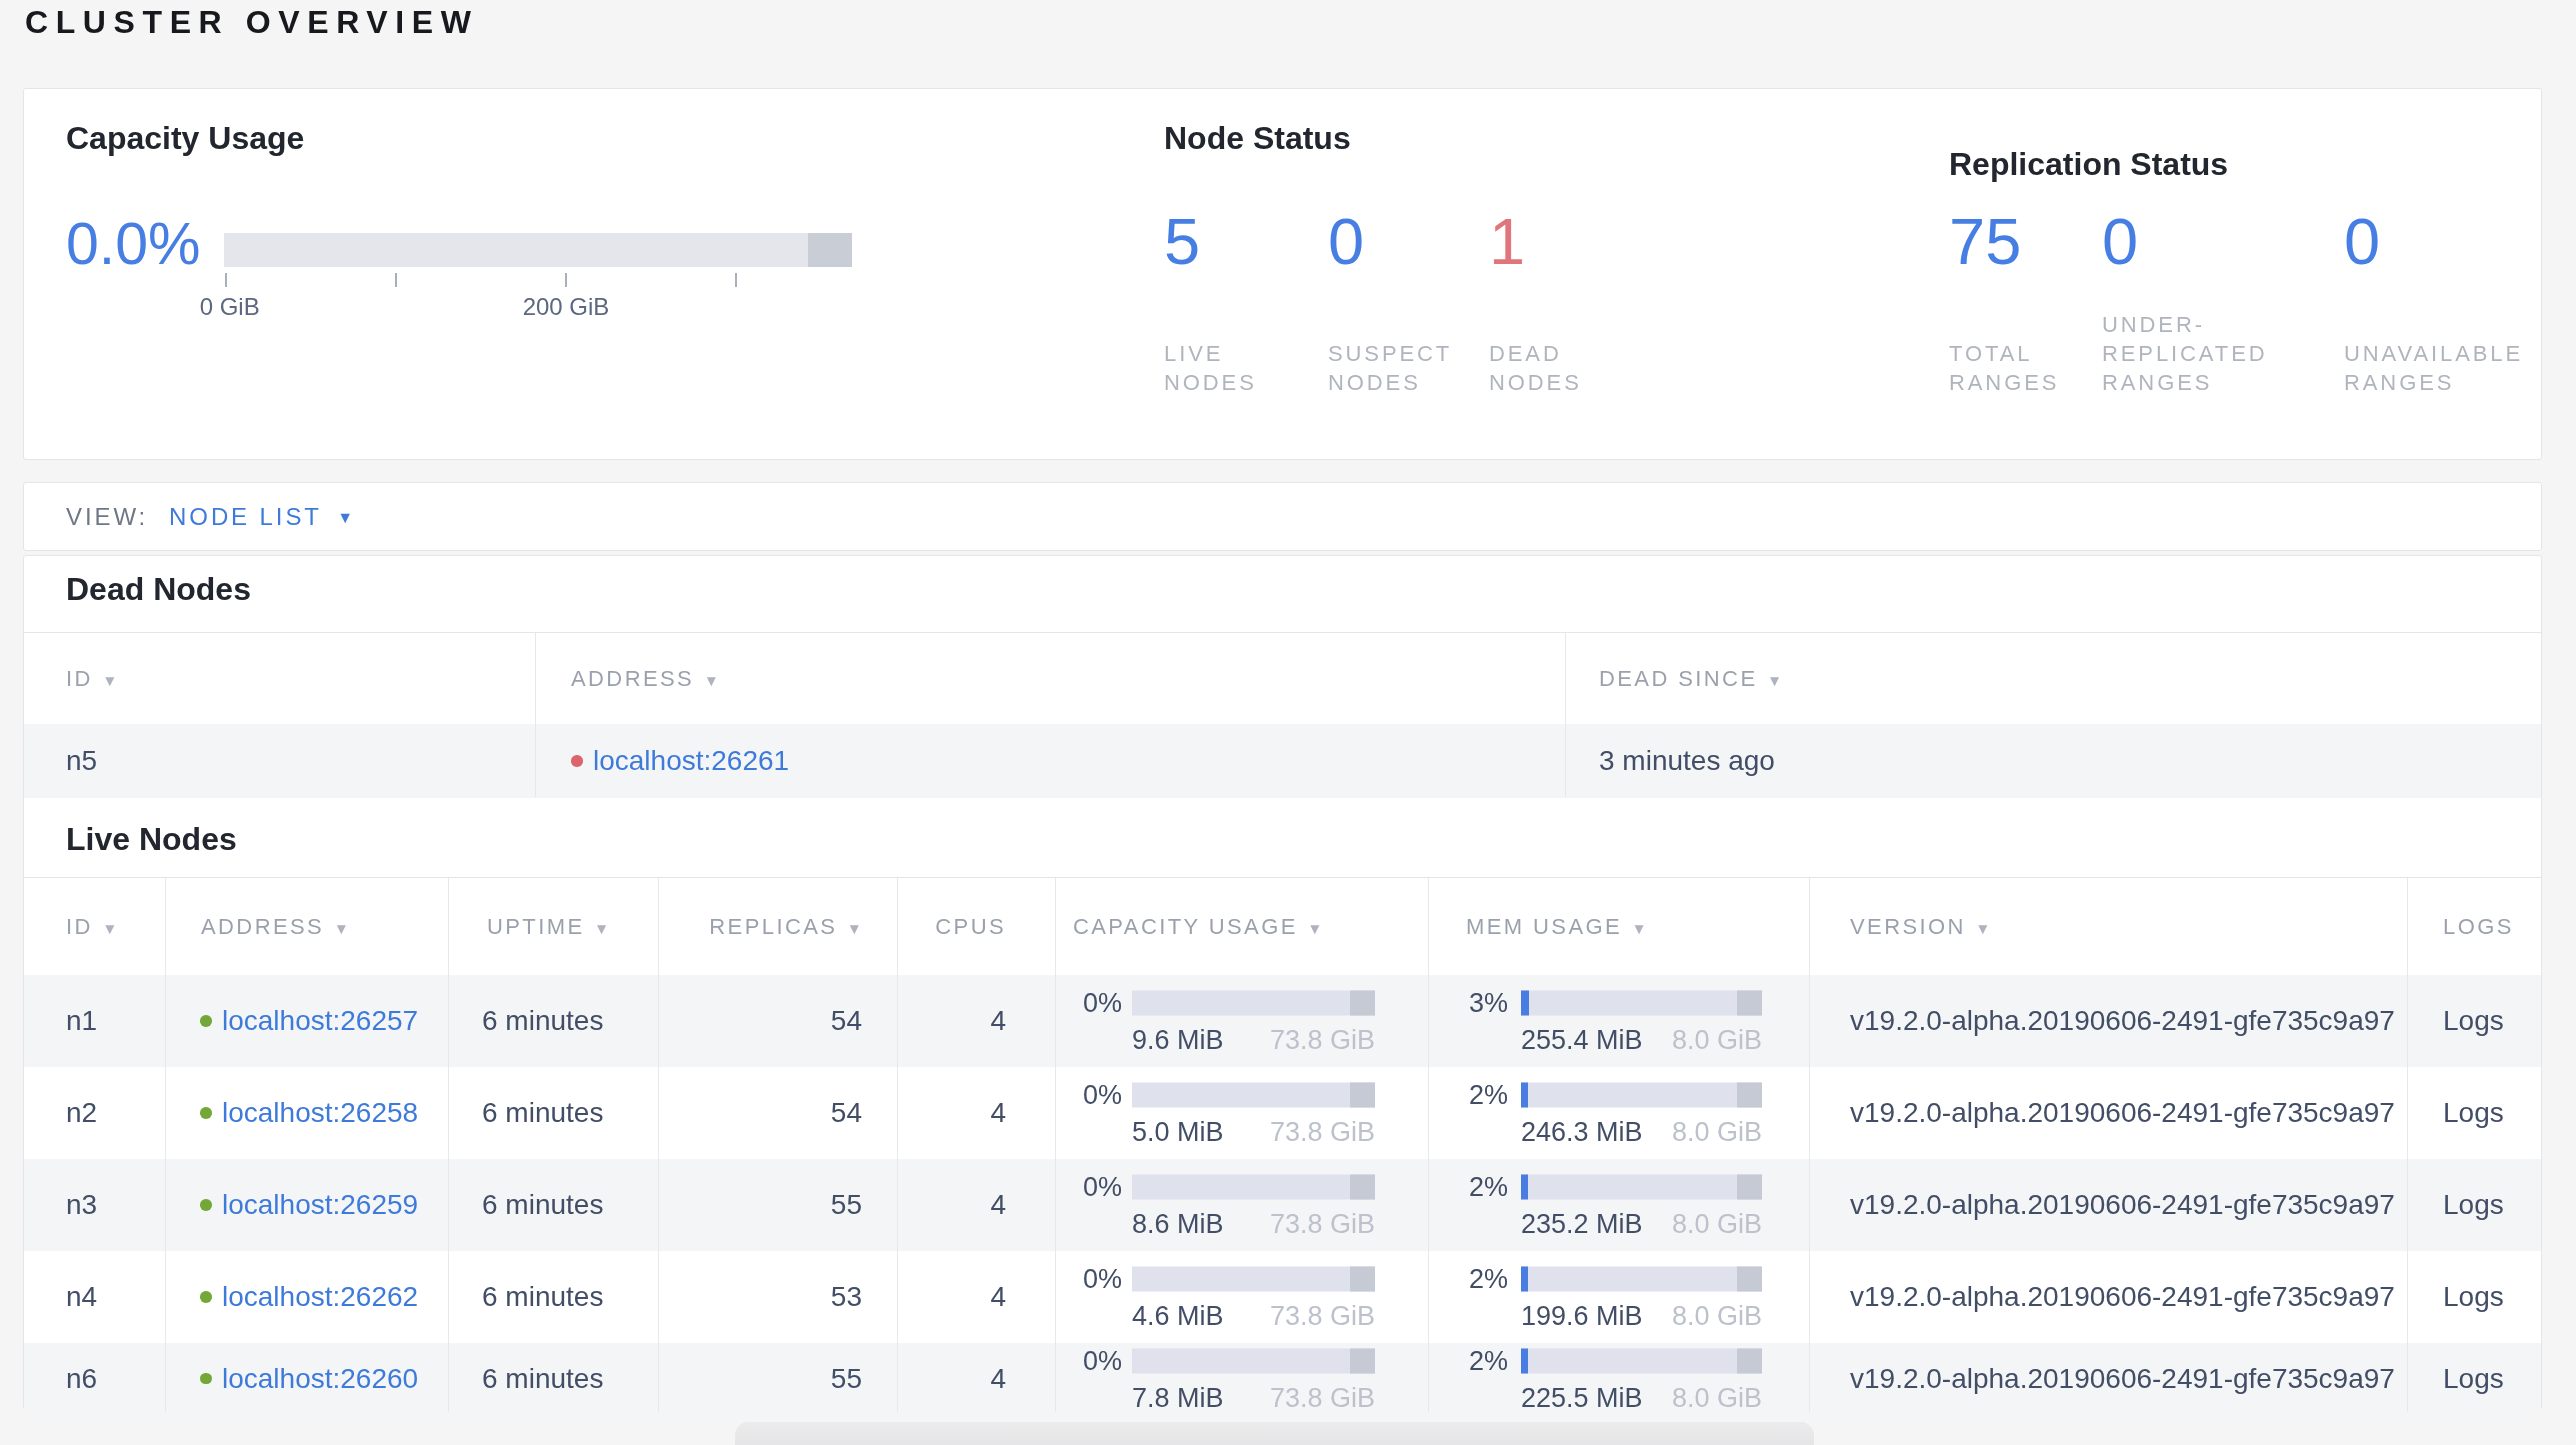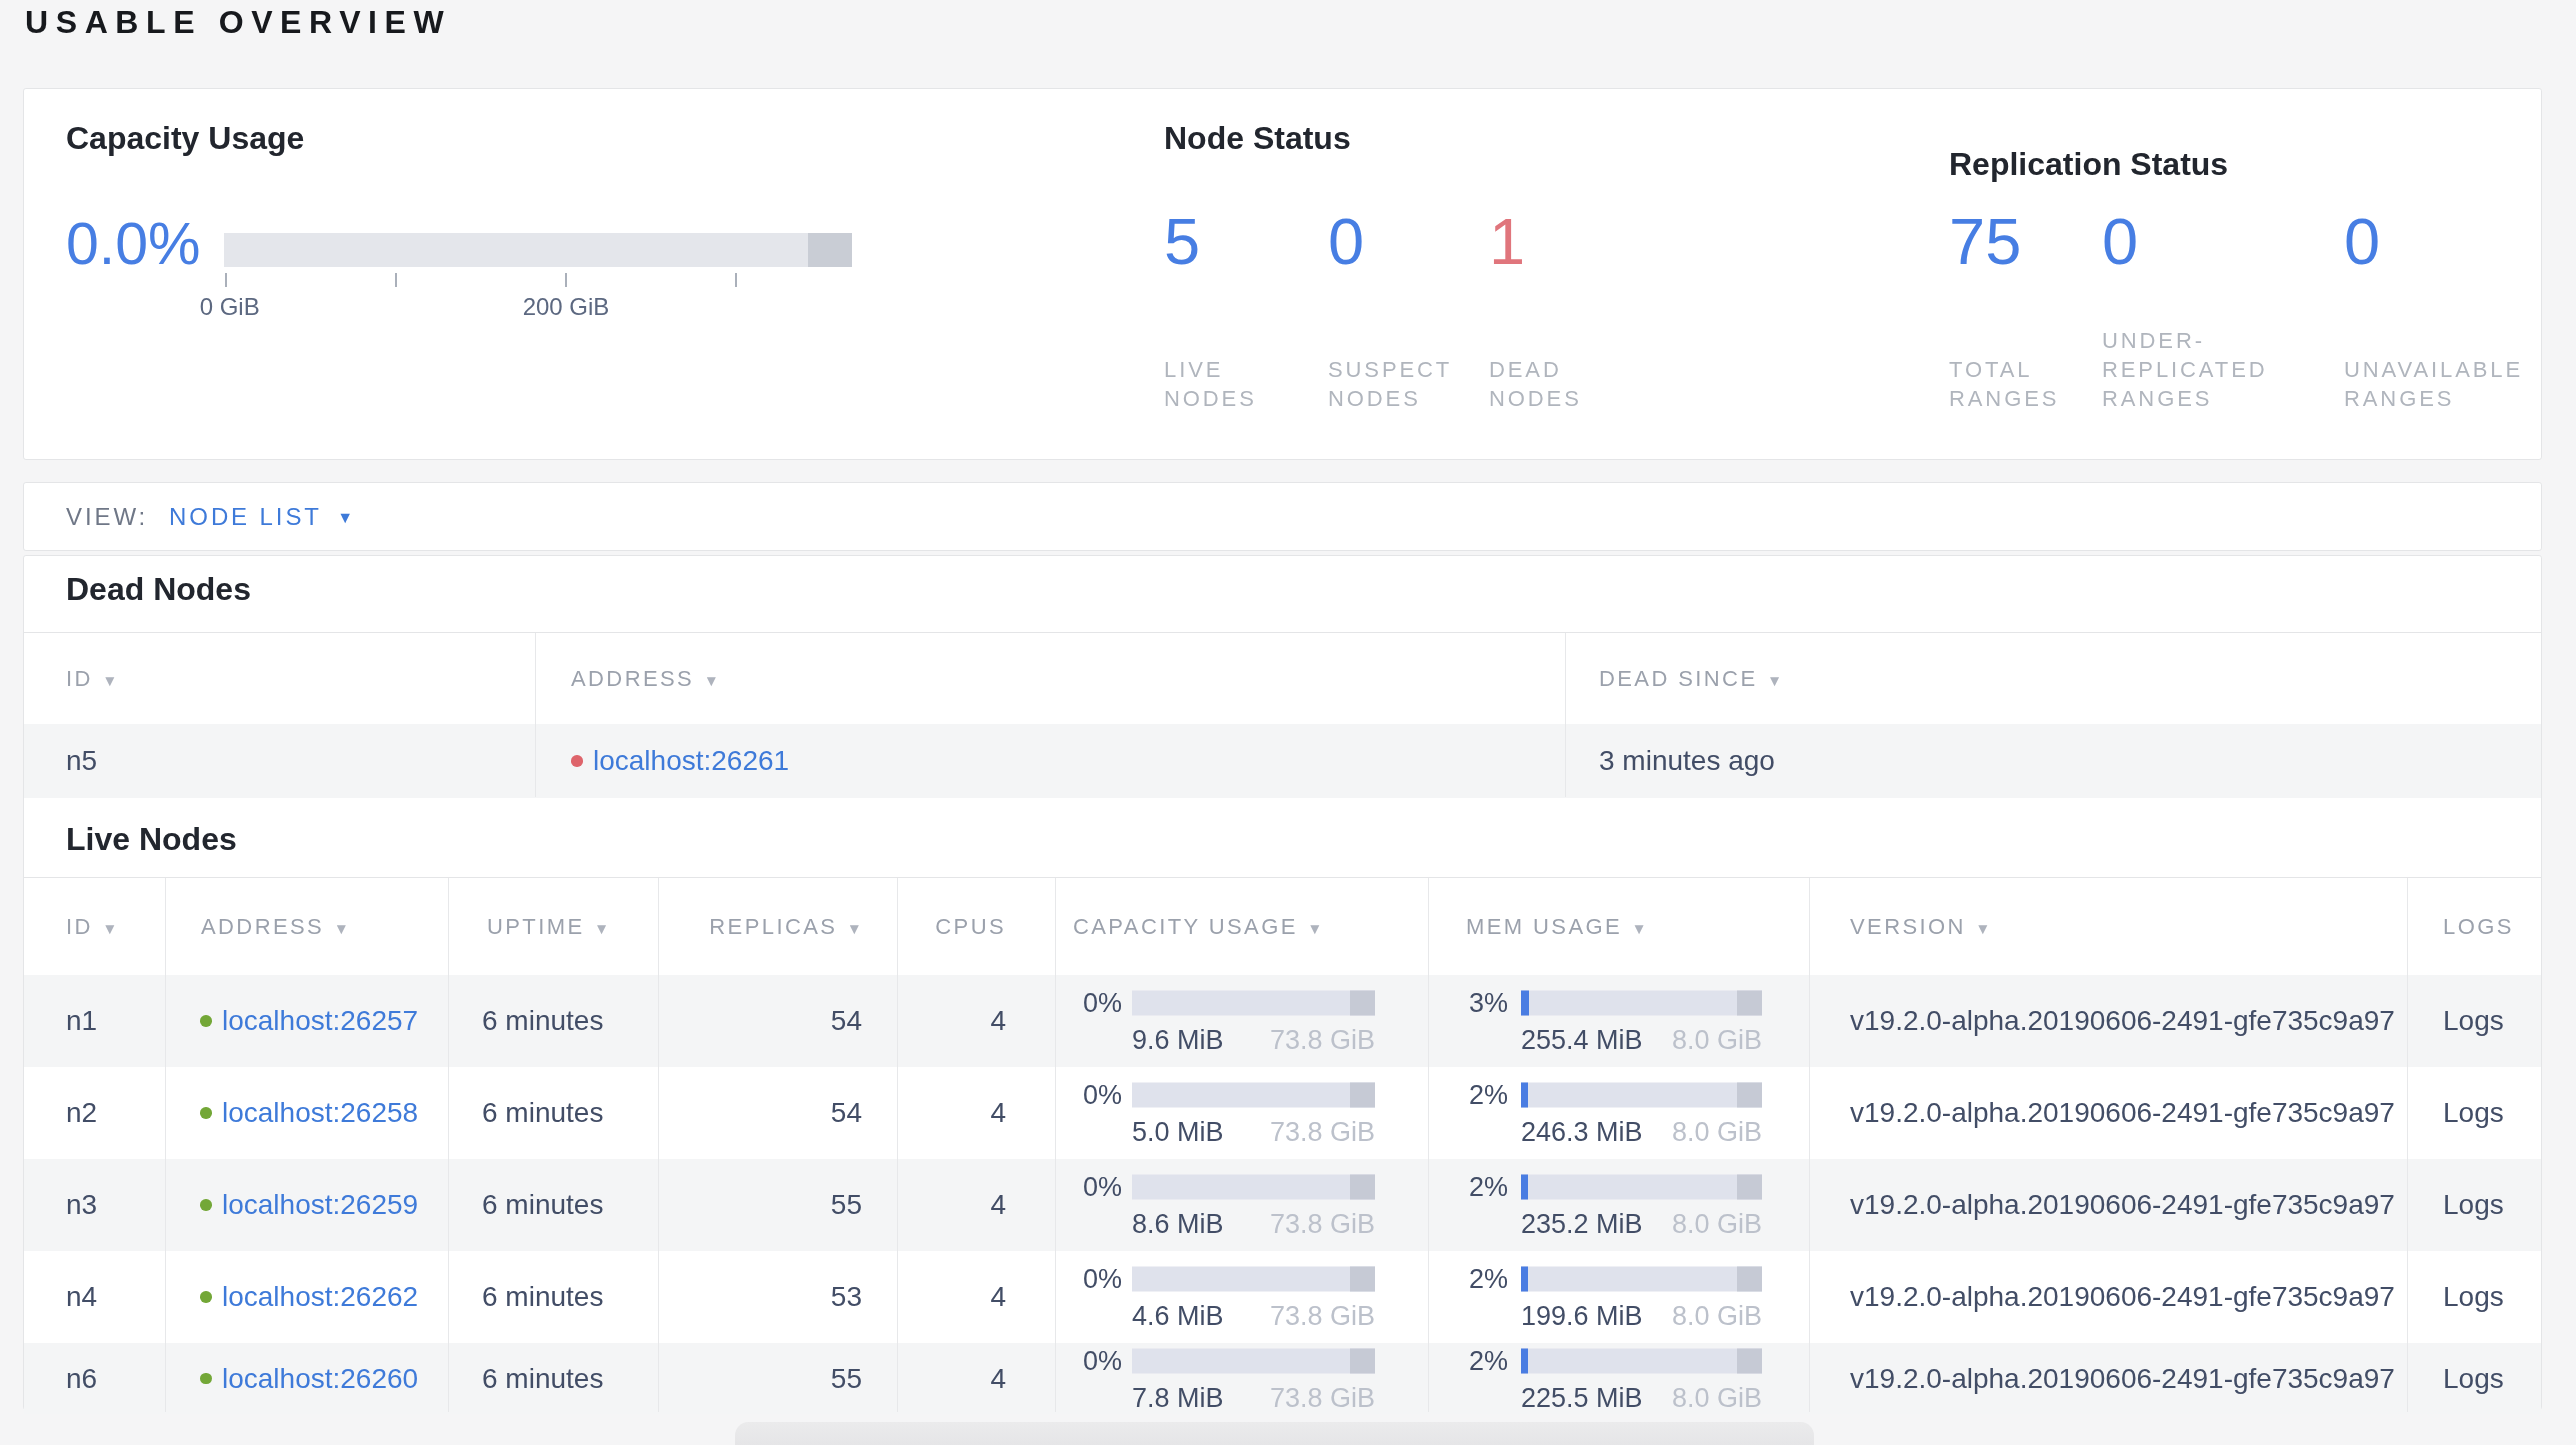--- a/index.html
+++ b/index.html
@@ -22,21 +22,21 @@
   
   #top-card { left:23px; top:88px; width:2519px; height:372px; }
   .panel-title { position:absolute; top:31px; font-size:32px; font-weight:700; color:#22262e; }
   #cap-title { left:42px; } #nodes-title { left:1140px; } #repl-title { left:1925px;margin-top:26px; }
 
   .big-num { position:absolute; top:120px; font-size:65px; line-height:65px; color:#477ee3; }
   .big-num.red { color:#e0757c; }
   #cap-percent { left:42px; top:126px; font-size:59px; line-height:59px; }
 
   .stat-label {
-    position:absolute; bottom:46px;
+    position:absolute; bottom:62px;
     font-size:22px; letter-spacing:2.9px; line-height:29px; color:#b0b5bd;
   }
 
   
   #cap-bar { position:absolute; left:200px; top:144px; width:628px; height:34px; background:#e4e6eb; }
   #cap-bar .bar-dark { position:absolute; right:0; top:0; width:44px; height:34px; background:#c9cdd5; }
   #cap-axis { position:absolute; left:200px; top:184px; width:628px; height:53px; }
   .tick { position:absolute; top:0; width:1.9px; height:14.3px; background:#aab0ba; }
   .tick-label { position:absolute; top:20px; font-size:24px; color:#5c6880; transform:translateX(-50%); white-space:nowrap; }
 
@@ -124,21 +124,21 @@
   
   #scroll-shadow {
     position:absolute; left:735px; top:1422px; width:1079px; height:24px;
     border-radius:13.4px 13.4px 0 0;
     background:linear-gradient(180deg,#ebebec,#e5e5e7);
   }
 </style>
 </head>
 <body>
 
-<div id="page-title">USABLE OVERVIEW</div>
+<div id="page-title">CLUSTER OVERVIEW</div>
 
 <div class="card" id="top-card">
 
   <div class="panel-title" id="cap-title">Capacity Usage</div>
   <div class="big-num" id="cap-percent">0.0%</div>
 
   <div id="cap-bar">
     <div class="bar-dark"></div>
   </div>
   <div id="cap-axis">

